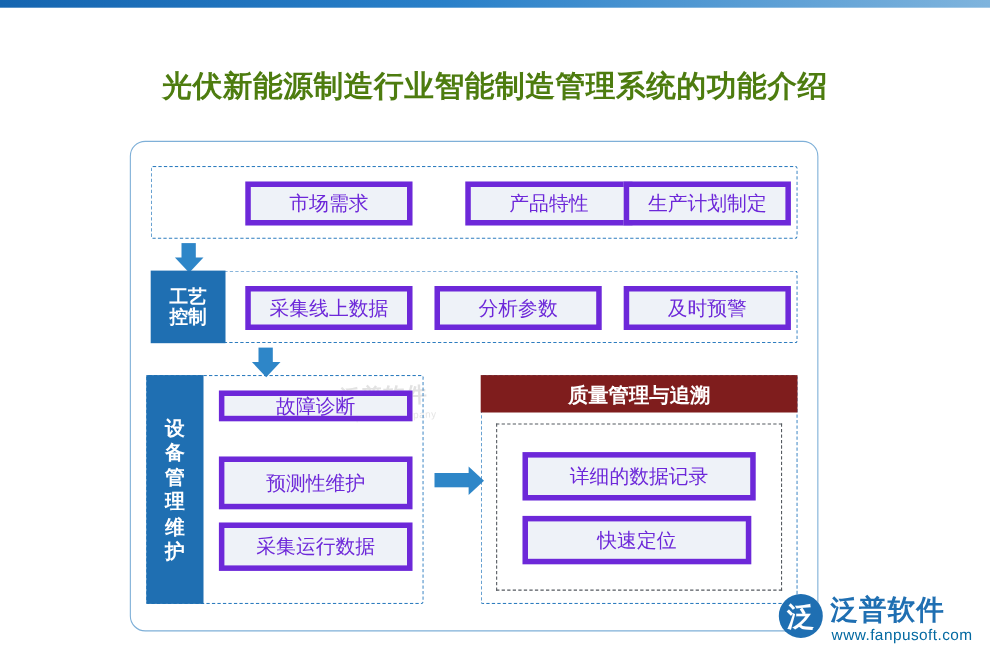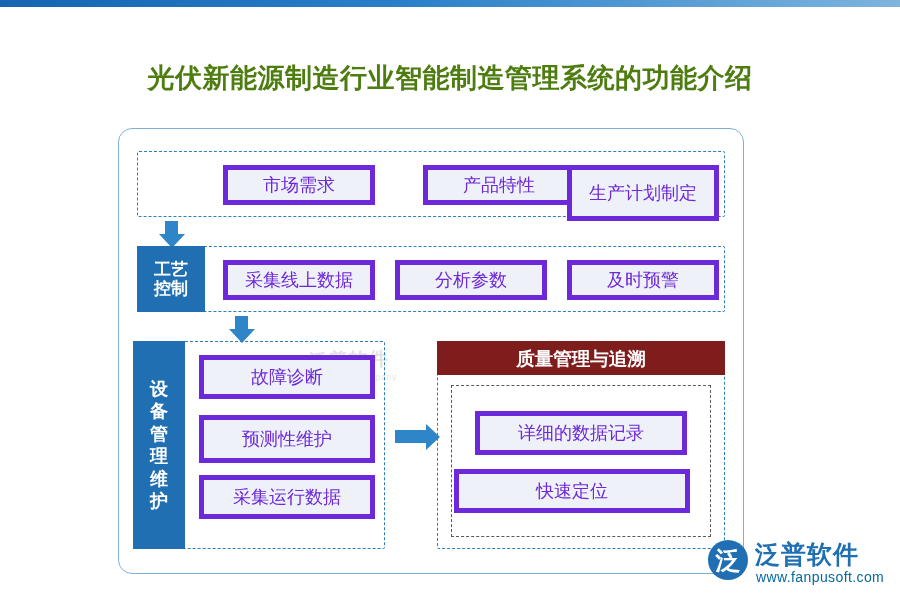--- a/index.html
+++ b/index.html
@@ -204,21 +204,21 @@
     <div class="wm-inner">
       <span>泛普软件</span>
       <small>fanpu soft company</small>
     </div>
 
     <div class="dash-row" style="left:18px; top:22px; width:588px; height:66px;"></div>
 
 
     <div class="item-box" style="left:104px; top:36px; width:152px; height:40px;">市场需求</div>
     <div class="item-box" style="left:276px; top:36px; width:152px; height:40px;margin-left:28px;">产品特性</div>
-    <div class="item-box" style="left:448px; top:36px; width:152px; height:56px;">生产计划制定</div>
+    <div class="item-box" style="left:448px; top:36px; width:152px; height:40px;">生产计划制定</div>
 
     <div class="arrow-v" style="left:46px; top:92px; height:14px;"></div>
 
     <div class="dash-row" style="left:18px; top:117px; width:588px; height:66px;"></div>
     <div class="blue-label" style="left:18px; top:117px; width:68px; height:66px; flex-direction:column;">
       <span>工艺</span>
       <span>控制</span>
     </div>
     <div class="item-box" style="left:104px; top:131px; width:152px; height:40px;">采集线上数据</div>
     <div class="item-box" style="left:276px; top:131px; width:152px; height:40px;">分析参数</div>
@@ -229,31 +229,31 @@
     <div class="dash-row" style="left:14px; top:212px; width:252px; height:208px;"></div>
     <div class="blue-label" style="left:14px; top:212px; width:52px; height:208px; flex-direction:column; font-size:18px; line-height:1.25;">
       <span>设</span>
       <span>备</span>
       <span>管</span>
       <span>理</span>
       <span>维</span>
       <span>护</span>
     </div>
 
-    <div class="item-box" style="left:80px; top:226px; width:176px; height:44px;">故障诊断</div>
+    <div class="item-box" style="left:80px; top:226px; width:176px; height:28px;">故障诊断</div>
     <div class="item-box" style="left:80px; top:286px; width:176px; height:48px;">预测性维护</div>
     <div class="item-box" style="left:80px; top:346px; width:176px; height:44px;">采集运行数据</div>
 
     <div class="arrow-h" style="left:276px; top:301px; width:32px;"></div>
 
     <div class="dash-row" style="left:318px; top:212px; width:288px; height:208px;"></div>
     <div class="qm-header" style="left:318px; top:212px; width:288px; height:34px;">质量管理与追溯</div>
     <div class="qm-inner" style="left:332px; top:256px; width:260px; height:152px;"></div>
     <div class="item-box" style="left:356px; top:282px; width:212px; height:44px;">详细的数据记录</div>
-    <div class="item-box" style="left:335px; top:340px; width:236px; height:44px;">快速定位</div>
+    <div class="item-box" style="left:356px; top:340px; width:208px; height:44px;">快速定位</div>
 
   </div>
 
   <div class="logo">
     <div class="logo-mark">泛</div>
     <div class="logo-name">泛普软件</div>
     <div class="logo-url">www.fanpusoft.com</div>
   </div>
 
 </div>

